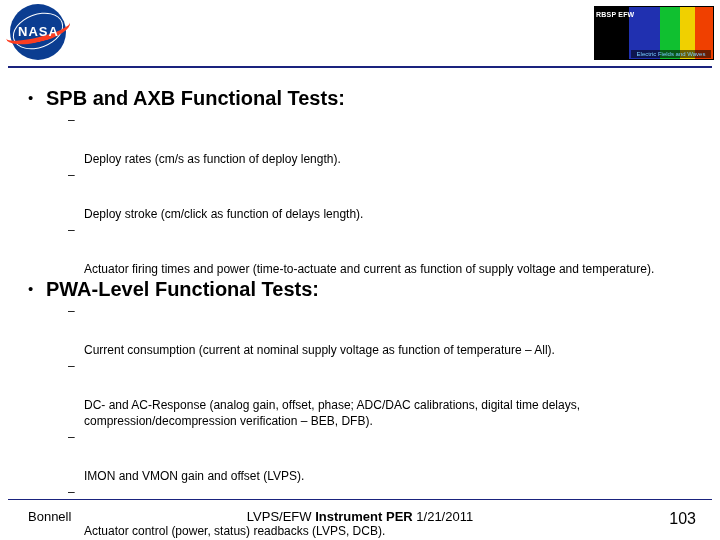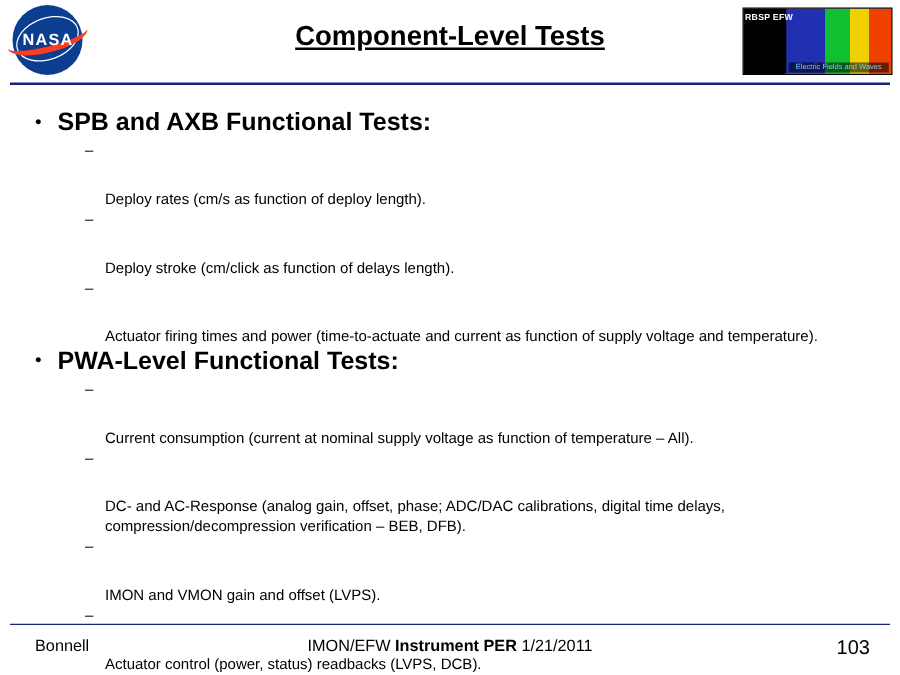--- a/index.html
+++ b/index.html
@@ -1,17 +1,17 @@
 <!DOCTYPE html>
 <html><head>
 <meta charset="utf-8">
 <style>
   * { box-sizing: border-box; margin: 0; padding: 0; }
   html, body { width: 720px; height: 540px; font-family: Arial, Helvetica, sans-serif; background: #fff; color: #000; }
-  .slide { position: relative; width: 720px; height: 540px; text-decoration: underline; }
+  .slide { position: relative; width: 720px; height: 540px; }
   .header { position: relative; height: 68px; }
   .logo-left { position: absolute; left: 6px; top: 4px; width: 70px; height: 56px; }
   .logo-right { position: absolute; right: 6px; top: 6px; width: 120px; height: 54px; border: 1px solid #000; background: linear-gradient(90deg,#000 0 28%, #fff 28% 28.5%, #2030b0 28.5% 55%, #10c030 55% 72%, #f0d000 72% 85%, #f04000 85% 100%); }
   .logo-right .stripe { position:absolute; left:0; top:0; bottom:0; width:34px; background:#000; }
   .logo-right .stripe-text { position:absolute; left:1px; top:4px; color:#fff; font-size:7px; line-height:8px; font-weight:bold; letter-spacing:0.2px; }
   .logo-right .bottom-text { position:absolute; left:36px; right:2px; bottom:1px; background:rgba(0,0,0,0.55); color:#7cf; font-size:6px; text-align:center; padding:1px 0; }
   .title { text-align: center; font-size: 22px; font-weight: bold; padding-top: 16px; }
   .rule { position: absolute; left: 8px; right: 8px; top: 66px; height: 0; border-top: 2px solid #1a237e; }
   .body { position: absolute; left: 28px; right: 20px; top: 88px; }
   .l1 { display: grid; grid-template-columns: 18px 1fr; margin-bottom: 4px; }
@@ -40,21 +40,20 @@
 <div class="slide">
   <div class="header">
     <div class="logo-left">
       <div class="meatball">
         <div class="disc"></div>
         <div class="orbit"></div>
         <div class="swoosh"></div>
         <div class="nasa">NASA</div>
       </div>
     </div>
-    <div class="title">Component-Level Tests</div>
     <div class="logo-right">
       <div class="stripe"></div>
       <div class="stripe-text">RBSP
 EFW</div>
       <div class="bottom-text">Electric Fields and Waves</div>
     </div>
     <div class="rule"></div>
   </div>
 
   <div class="body">
@@ -102,17 +101,17 @@
           <div class="dash">–</div>
           <div class="text">HSK gain and offset (DCB).</div>
         </div>
     </div>
   </div>
 
   <div class="footer">
     <div class="footer-rule"></div>
     <div class="author">Bonnell</div>
     <div class="center-foot">
-      <span>IMON/EFW </span><span class="b">Instrument PER</span><span> 1/21/2011</span>
+      <span>LVPS/EFW </span><span class="b">Instrument PER</span><span> 1/21/2011</span>
     </div>
     <div class="pagenum">103</div>
   </div>
 </div>
 
 </body></html>

